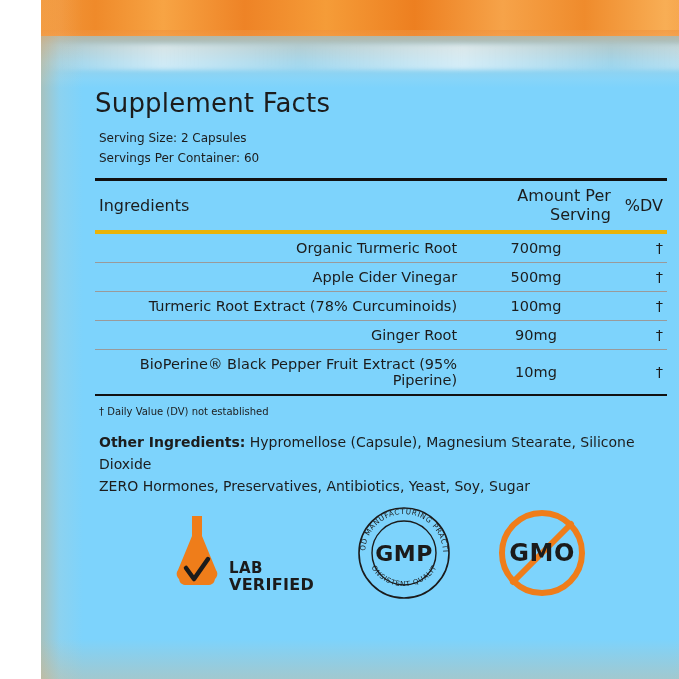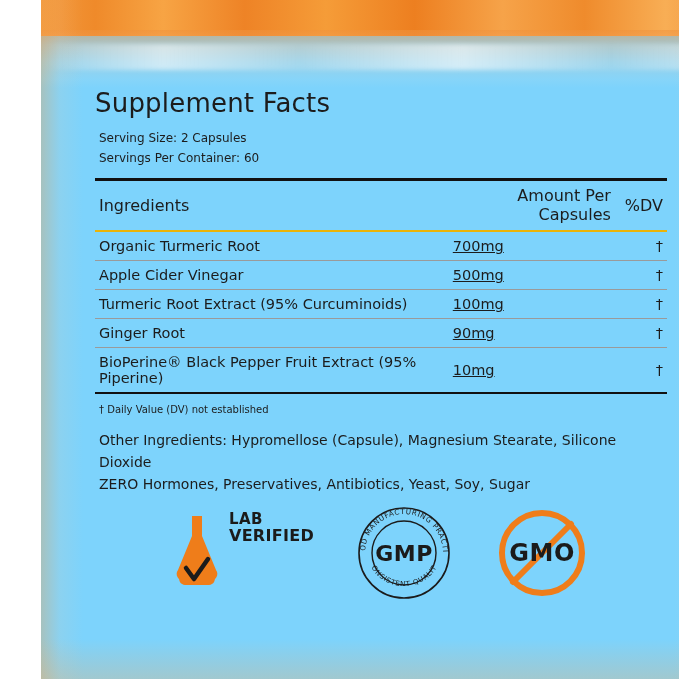--- a/index.html
+++ b/index.html
@@ -134,52 +134,52 @@
     text-align: right;
     padding-right: 10px;
   }
   table.facts th.dv {
     text-align: center;
     padding-right: 4px;
   }
   table.facts td {
     padding: 6px 0 6px 4px;
     border-top: 1px solid #9a9a9a;
+    text-align: right;
   }
   table.facts tr:first-child td {
     border-top: none;
   }
   table.facts td.amt {
-    text-align: left;
+    text-align: center;
     padding-right: 10px;
     white-space: nowrap;
-    text-decoration: underline;
   }
   table.facts td.dv {
     text-align: right;
     padding-right: 4px;
     width: 34px;
   }
   .head-row-border {
-    border-bottom: 2px solid #eab308;
+    border-bottom: 4px solid #eab308;
   }
 
   .footnote {
     font-size: 10px;
     color: #1c1c1c;
     padding: 10px 0 0 4px;
   }
   .other-ing {
     font-size: 14px;
     color: #1c1c1c;
     padding: 14px 0 0 4px;
     line-height: 22px;
   }
   .other-ing b {
-    font-weight: normal;
+    font-weight: bold;
     text-align: center;
   }
   .zero-line {
     font-size: 14px;
     color: #1c1c1c;
     padding: 0 0 0 4px;
     line-height: 22px;
   }
 
   
@@ -195,21 +195,21 @@
   }
 
   .badge {
     display: flex;
     align-items: center;
     justify-content: center;
   }
 
   .lab-badge {
     display: flex;
-    align-items: flex-start;
+    align-items: flex-end;
     gap: 6px;
   }
   .lab-text {
     display: flex;
     flex-direction: column;
     line-height: 1.05;
   }
   .lab-text .l1 {
     font-size: 15px;
     font-weight: bold;
@@ -259,37 +259,37 @@
 
     <div class="serving-line">Serving Size: 2 Capsules</div>
     <div class="serving-line">Servings Per Container: 60</div>
 
     <div class="rule-thick"></div>
 
     <table class="facts">
       <thead>
         <tr class="head-row-border">
           <th>Ingredients</th>
-          <th class="amt">Amount Per Capsules</th>
+          <th class="amt">Amount Per Serving</th>
           <th class="dv">%DV</th>
         </tr>
       </thead>
       <tbody>
         <tr>
           <td>Organic Turmeric Root</td>
           <td class="amt">700mg</td>
           <td class="dv">†</td>
         </tr>
         <tr>
           <td>Apple Cider Vinegar</td>
           <td class="amt">500mg</td>
           <td class="dv">†</td>
         </tr>
         <tr>
-          <td>Turmeric Root Extract (95% Curcuminoids)</td>
+          <td>Turmeric Root Extract (78% Curcuminoids)</td>
           <td class="amt">100mg</td>
           <td class="dv">†</td>
         </tr>
         <tr>
           <td>Ginger Root</td>
           <td class="amt">90mg</td>
           <td class="dv">†</td>
         </tr>
         <tr>
           <td>BioPerine® Black Pepper Fruit Extract (95% Piperine)</td>

